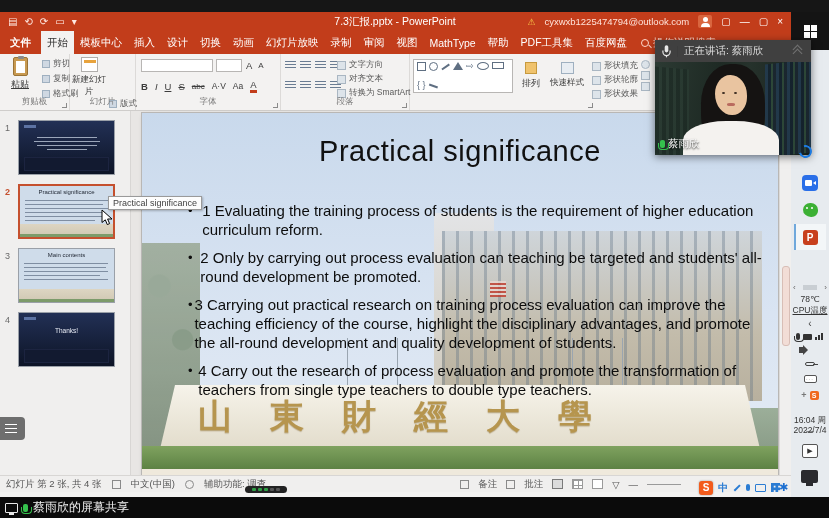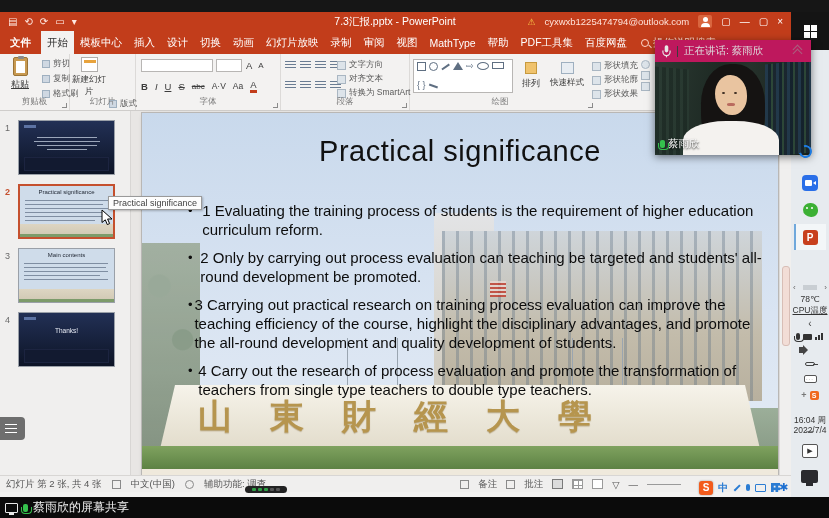--- a/index.html
+++ b/index.html
@@ -170,21 +170,21 @@
   .darkmon { position:absolute; left:10px; width:17px; height:13px; background:#2a2a2e; border-radius:2px; position:absolute; }
   .darkmon:after { content:""; position:absolute; left:5px; bottom:-3px; width:7px; height:3px; background:#2a2a2e; }
 
   .blue-swirl { position:absolute; left:799px; top:145px; width:13px; height:13px; border:2.5px solid #1d7be2;
                 border-left-color:transparent; border-radius:50%; transform:rotate(30deg); z-index:60; }
   .blue-star { position:absolute; left:779px; top:481px; color:#1d6fd0; font-size:11px; z-index:30; }
 
   
   .cam { position:absolute; left:655px; top:40px; width:156px; height:115px; z-index:50;
          box-shadow:0 2px 8px rgba(0,0,0,.5); }
-  .cam-head { height:22px; background:#be185d; display:flex; align-items:center; color:#ddd; font-size:10.5px; gap:6px; padding:0 7px; }
+  .cam-head { height:22px; background:#404040; display:flex; align-items:center; color:#ddd; font-size:10.5px; gap:6px; padding:0 7px; }
   .cam-head .sep { width:1px; height:11px; background:#3c3c3c; }
   .chev { margin-left:auto; width:10px; height:10px; position:relative; opacity:.55; }
   .chev i { position:absolute; left:0; width:7px; height:7px; border-left:1.6px solid #9a9a9a; border-top:1.6px solid #9a9a9a; transform:rotate(45deg); }
   .chev i:nth-child(1){top:0;} .chev i:nth-child(2){top:4px;}
   .cam-video { position:relative; height:93px; overflow:hidden;
      background:linear-gradient(100deg,#2c3a33 0%,#1e2a24 38%,#26322c 55%,#151d18 100%); }
   .shelf { position:absolute; right:0; top:0; width:46px; height:93px; transform:skewY(-6deg);
      background:repeating-linear-gradient(90deg,#223a4e 0 3px,#14222e 3px 6px,#2e4a3a 6px 8px,#1a2630 8px 11px);
      opacity:.9; }
   .shelf2 { position:absolute; left:0; top:6px; width:34px; height:87px; transform:skewY(5deg);
@@ -440,21 +440,20 @@
             </span>
           <span class="txtbtn">
               <span class="mini-ic"></span>
               <span>形状轮廓</span>
             </span>
           <span class="txtbtn">
               <span class="mini-ic"></span>
               <span>形状效果</span>
             </span>
         </div>
-        <div class="glabel" style="width:180px;">绘图</div>
         <div class="launcher" style="right:62px;"></div>
       </div>
 
       <div class="stack" style="position:absolute; left:641px; top:6px;">
         <span class="mini-ic" style="border-radius:50%;"></span>
         <span class="mini-ic"></span>
         <span class="mini-ic"></span>
       </div>
     </div>
 

